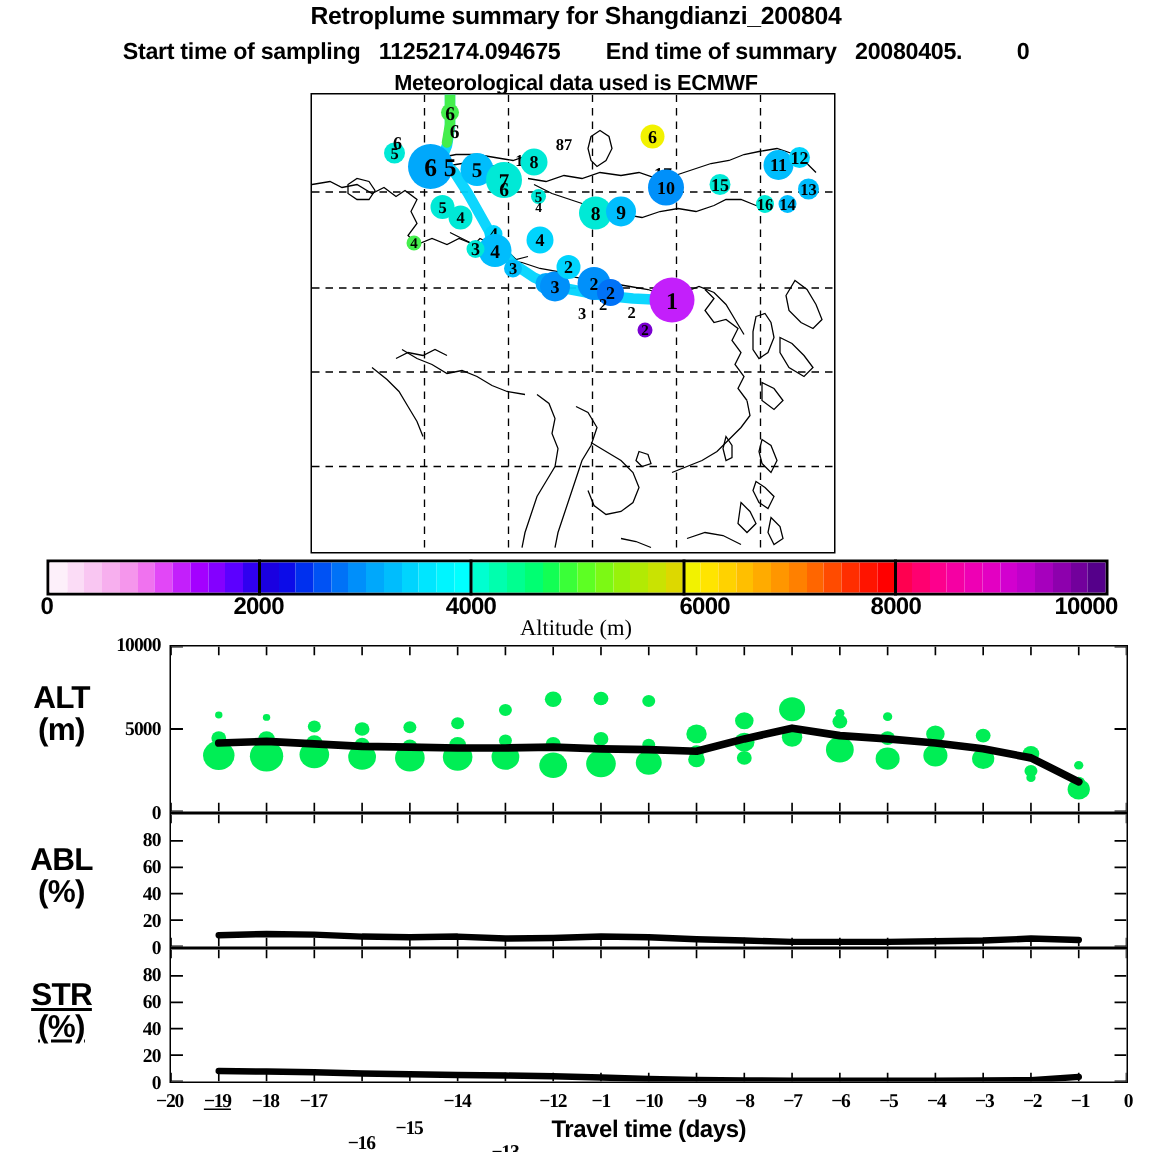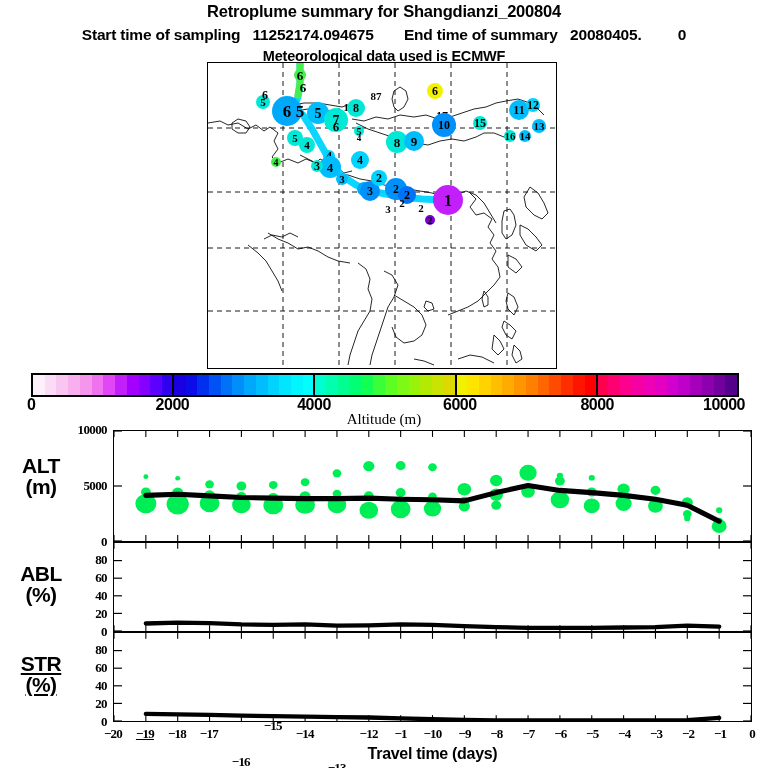--- a/index.html
+++ b/index.html
@@ -375,21 +375,21 @@
     <div class="seg" style="background: rgb(114, 0, 156);"></div>
     <div class="seg" style="background: rgb(85, 0, 138);"></div>
   </div>
 <div id="cb-ticks">
     <div class="cb-lab" style="left: 27px;">0</div>
     <div class="cb-major" style="left: 171.5px;"></div>
     <div class="cb-lab" style="left: 155.6px;">2000</div>
     <div class="cb-major" style="left: 313.1px;"></div>
     <div class="cb-lab" style="left: 297.2px;">4000</div>
     <div class="cb-major" style="left: 454.7px;"></div>
-    <div class="cb-lab" style="left: 443px;">6000</div>
+    <div class="cb-lab" style="left: 453px;">6000</div>
     <div class="cb-major" style="left: 596.3px;"></div>
     <div class="cb-lab" style="left: 580.4px;">8000</div>
     <div class="cb-lab" style="left: 703px;">10000</div>
   </div>
 <div class="abs" id="cb-axis-title">Altitude (m)</div>
 
 <div class="rowlab" style="top:455px;">
   <div>ALT</div>
     <div>(m)</div>
 </div>
@@ -638,21 +638,21 @@
     <div class="ylab" style="width: 60px; left: 47px; top: 678px;">40</div>
     <div class="ylab" style="width: 60px; left: 47px; top: 660px;">60</div>
     <div class="ylab" style="width: 60px; left: 47px; top: 642px;">80</div>
   </div>
 <div id="xlabel-layer">
     <div class="xtick-lab" style="width: 40px; top: 726px; left: 93px;">−20</div>
     <div class="xtick-lab" style="width: 40px; top: 726px; left: 124.95px; text-decoration: underline;">−19</div>
     <div class="xtick-lab" style="width: 40px; top: 726px; left: 156.9px;">−18</div>
     <div class="xtick-lab" style="width: 40px; top: 726px; left: 188.85px;">−17</div>
     <div class="xtick-lab" style="width: 40px; top: 726px; left: 220.8px; margin-top: 28px;">−16</div>
-    <div class="xtick-lab" style="width: 40px; top: 718px; left: 252.75px; font-family: Liberation Serif, serif;">−15</div>
+    <div class="xtick-lab" style="width: 40px; top: 744px; left: 252.75px; font-family: Liberation Serif, serif;">−15</div>
     <div class="xtick-lab" style="width: 40px; top: 726px; left: 284.7px;">−14</div>
     <div class="xtick-lab" style="width: 40px; top: 760px; left: 316.65px;">−13</div>
     <div class="xtick-lab" style="width: 40px; top: 726px; left: 348.6px;">−12</div>
     <div class="xtick-lab" style="width: 40px; top: 726px; left: 380.55px;">−1</div>
     <div class="xtick-lab" style="width: 40px; top: 726px; left: 412.5px;">−10</div>
     <div class="xtick-lab" style="width: 40px; top: 726px; left: 444.45px;">−9</div>
     <div class="xtick-lab" style="width: 40px; top: 726px; left: 476.4px;">−8</div>
     <div class="xtick-lab" style="width: 40px; top: 726px; left: 508.35px;">−7</div>
     <div class="xtick-lab" style="width: 40px; top: 726px; left: 540.3px;">−6</div>
     <div class="xtick-lab" style="width: 40px; top: 726px; left: 572.25px;">−5</div>

